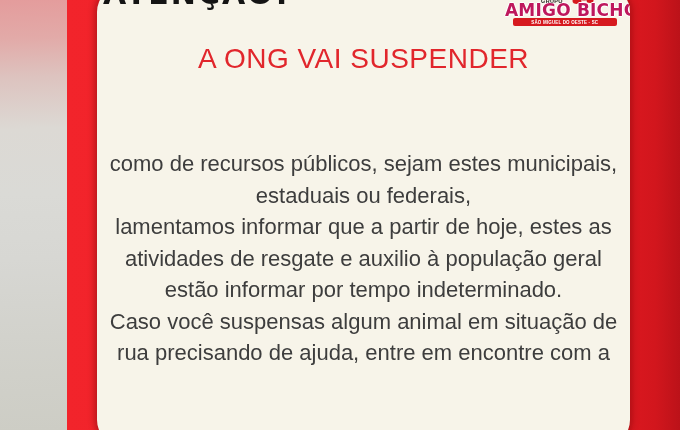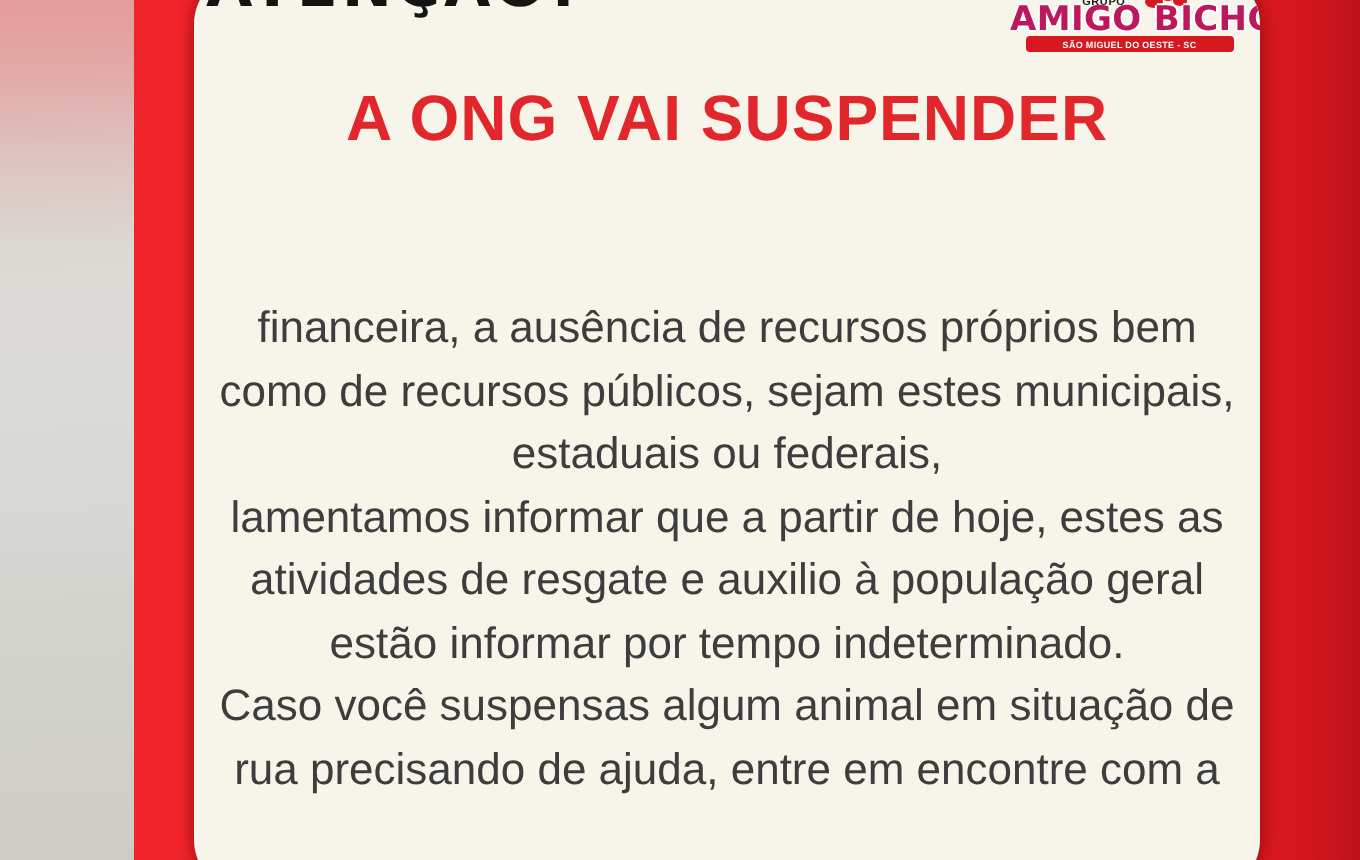--- a/index.html
+++ b/index.html
@@ -52,21 +52,21 @@
   .logo-ribbon{
     margin:1px auto 0;width:104px;height:8px;background:#d6191f;border-radius:2px;
     display:flex;align-items:center;justify-content:center;overflow:hidden;
   }
   .logo-ribbon span{
     color:#fff;font-size:8px;font-weight:bold;letter-spacing:.3px;white-space:nowrap;
     transform:scale(.56);transform-origin:center center;
   }
   .headline{
     position:absolute;top:52px;left:0;width:100%;text-align:center;
-    color:#e1262c;font-weight:700;font-size:32px;line-height:42px;letter-spacing:.5px;
+    color:#e1262c;font-weight:400;font-size:28px;line-height:42px;letter-spacing:.5px;
     white-space:nowrap;
   }
   .body-text{
     position:absolute;top:162px;left:0;width:100%;text-align:center;
     color:#3d3d3d;font-size:22px;font-weight:500;
   }
   .body-text .line{height:31.5px;line-height:31.5px;white-space:nowrap;}
 </style>
 </head>
 <body>
@@ -95,21 +95,20 @@
       <div class="logo-ribbon">
         <span>SÃO MIGUEL DO OESTE - SC</span>
       </div>
     </div>
 
     <div class="headline">
       <div>A ONG VAI SUSPENDER</div>
     </div>
 
     <div class="body-text">
-      <div class="line">financeira, a ausência de recursos próprios bem</div>
       <div class="line">como de recursos públicos, sejam estes municipais,</div>
       <div class="line">estaduais ou federais,</div>
       <div class="line">lamentamos informar que a partir de hoje, estes as</div>
       <div class="line">atividades de resgate e auxilio à população geral</div>
       <div class="line">estão informar por tempo indeterminado.</div>
       <div class="line">Caso você suspensas algum animal em situação de</div>
       <div class="line">rua precisando de ajuda, entre em encontre com a</div>
     </div>
 
   </div>

